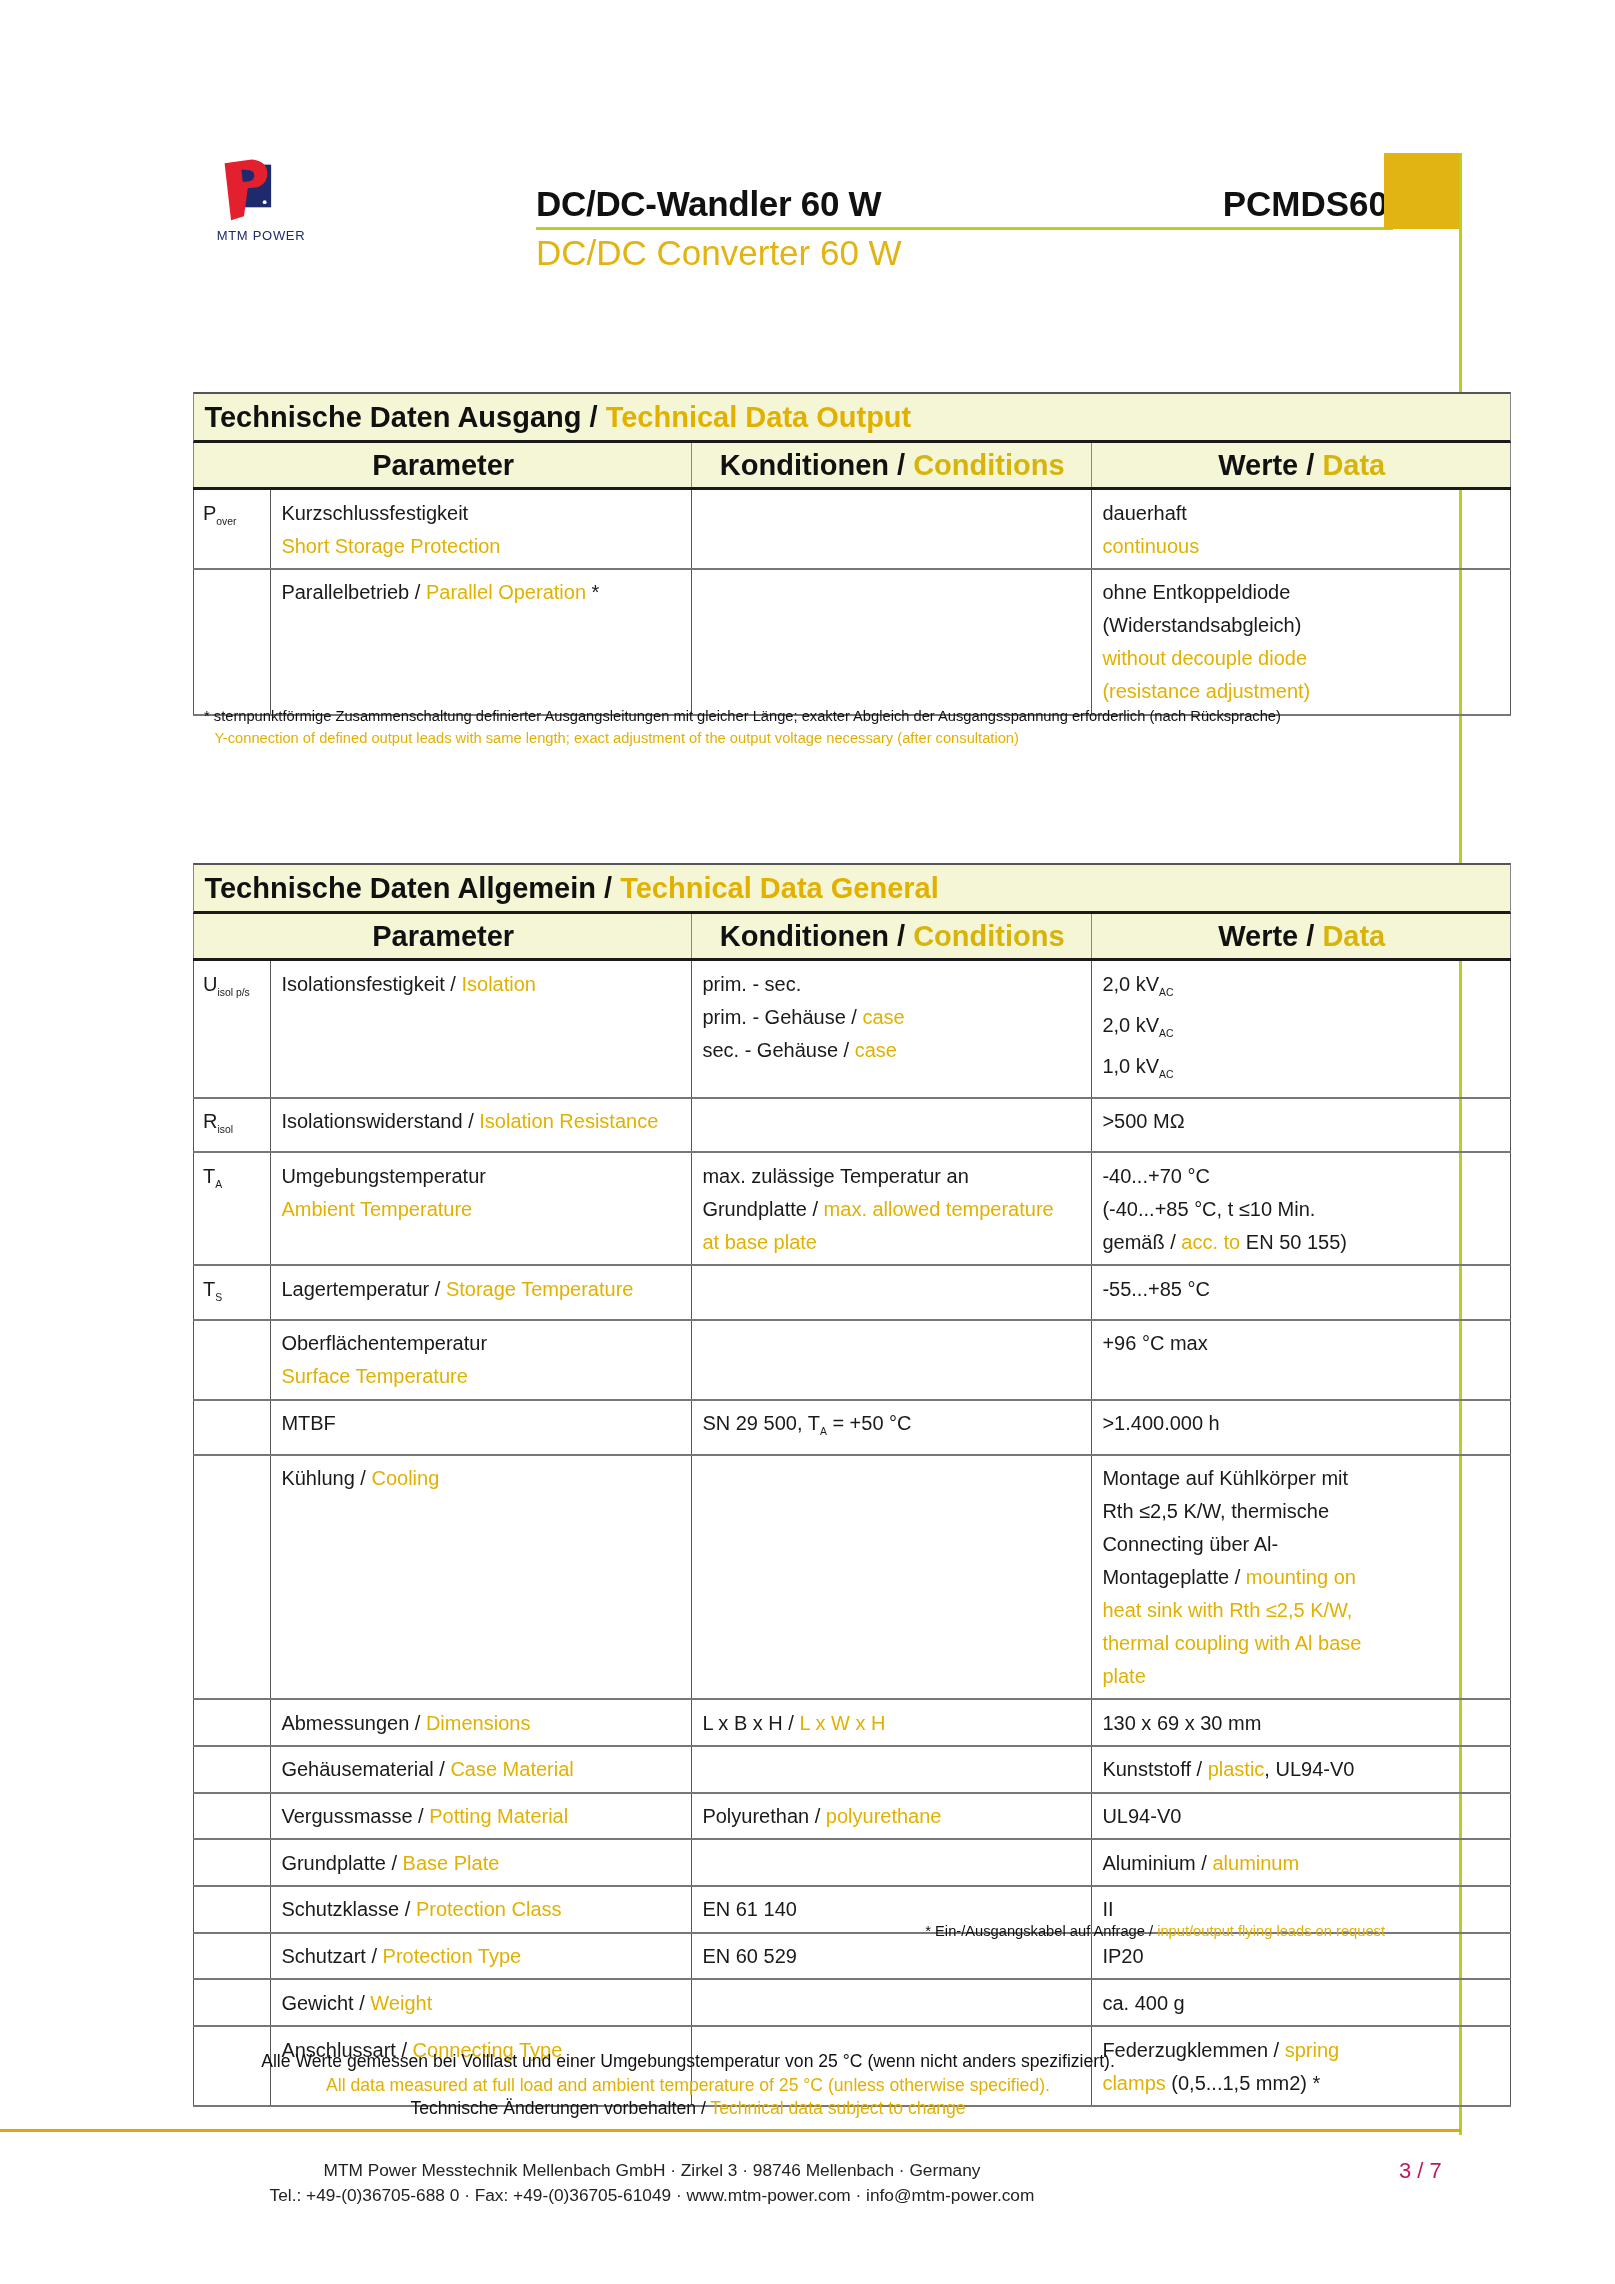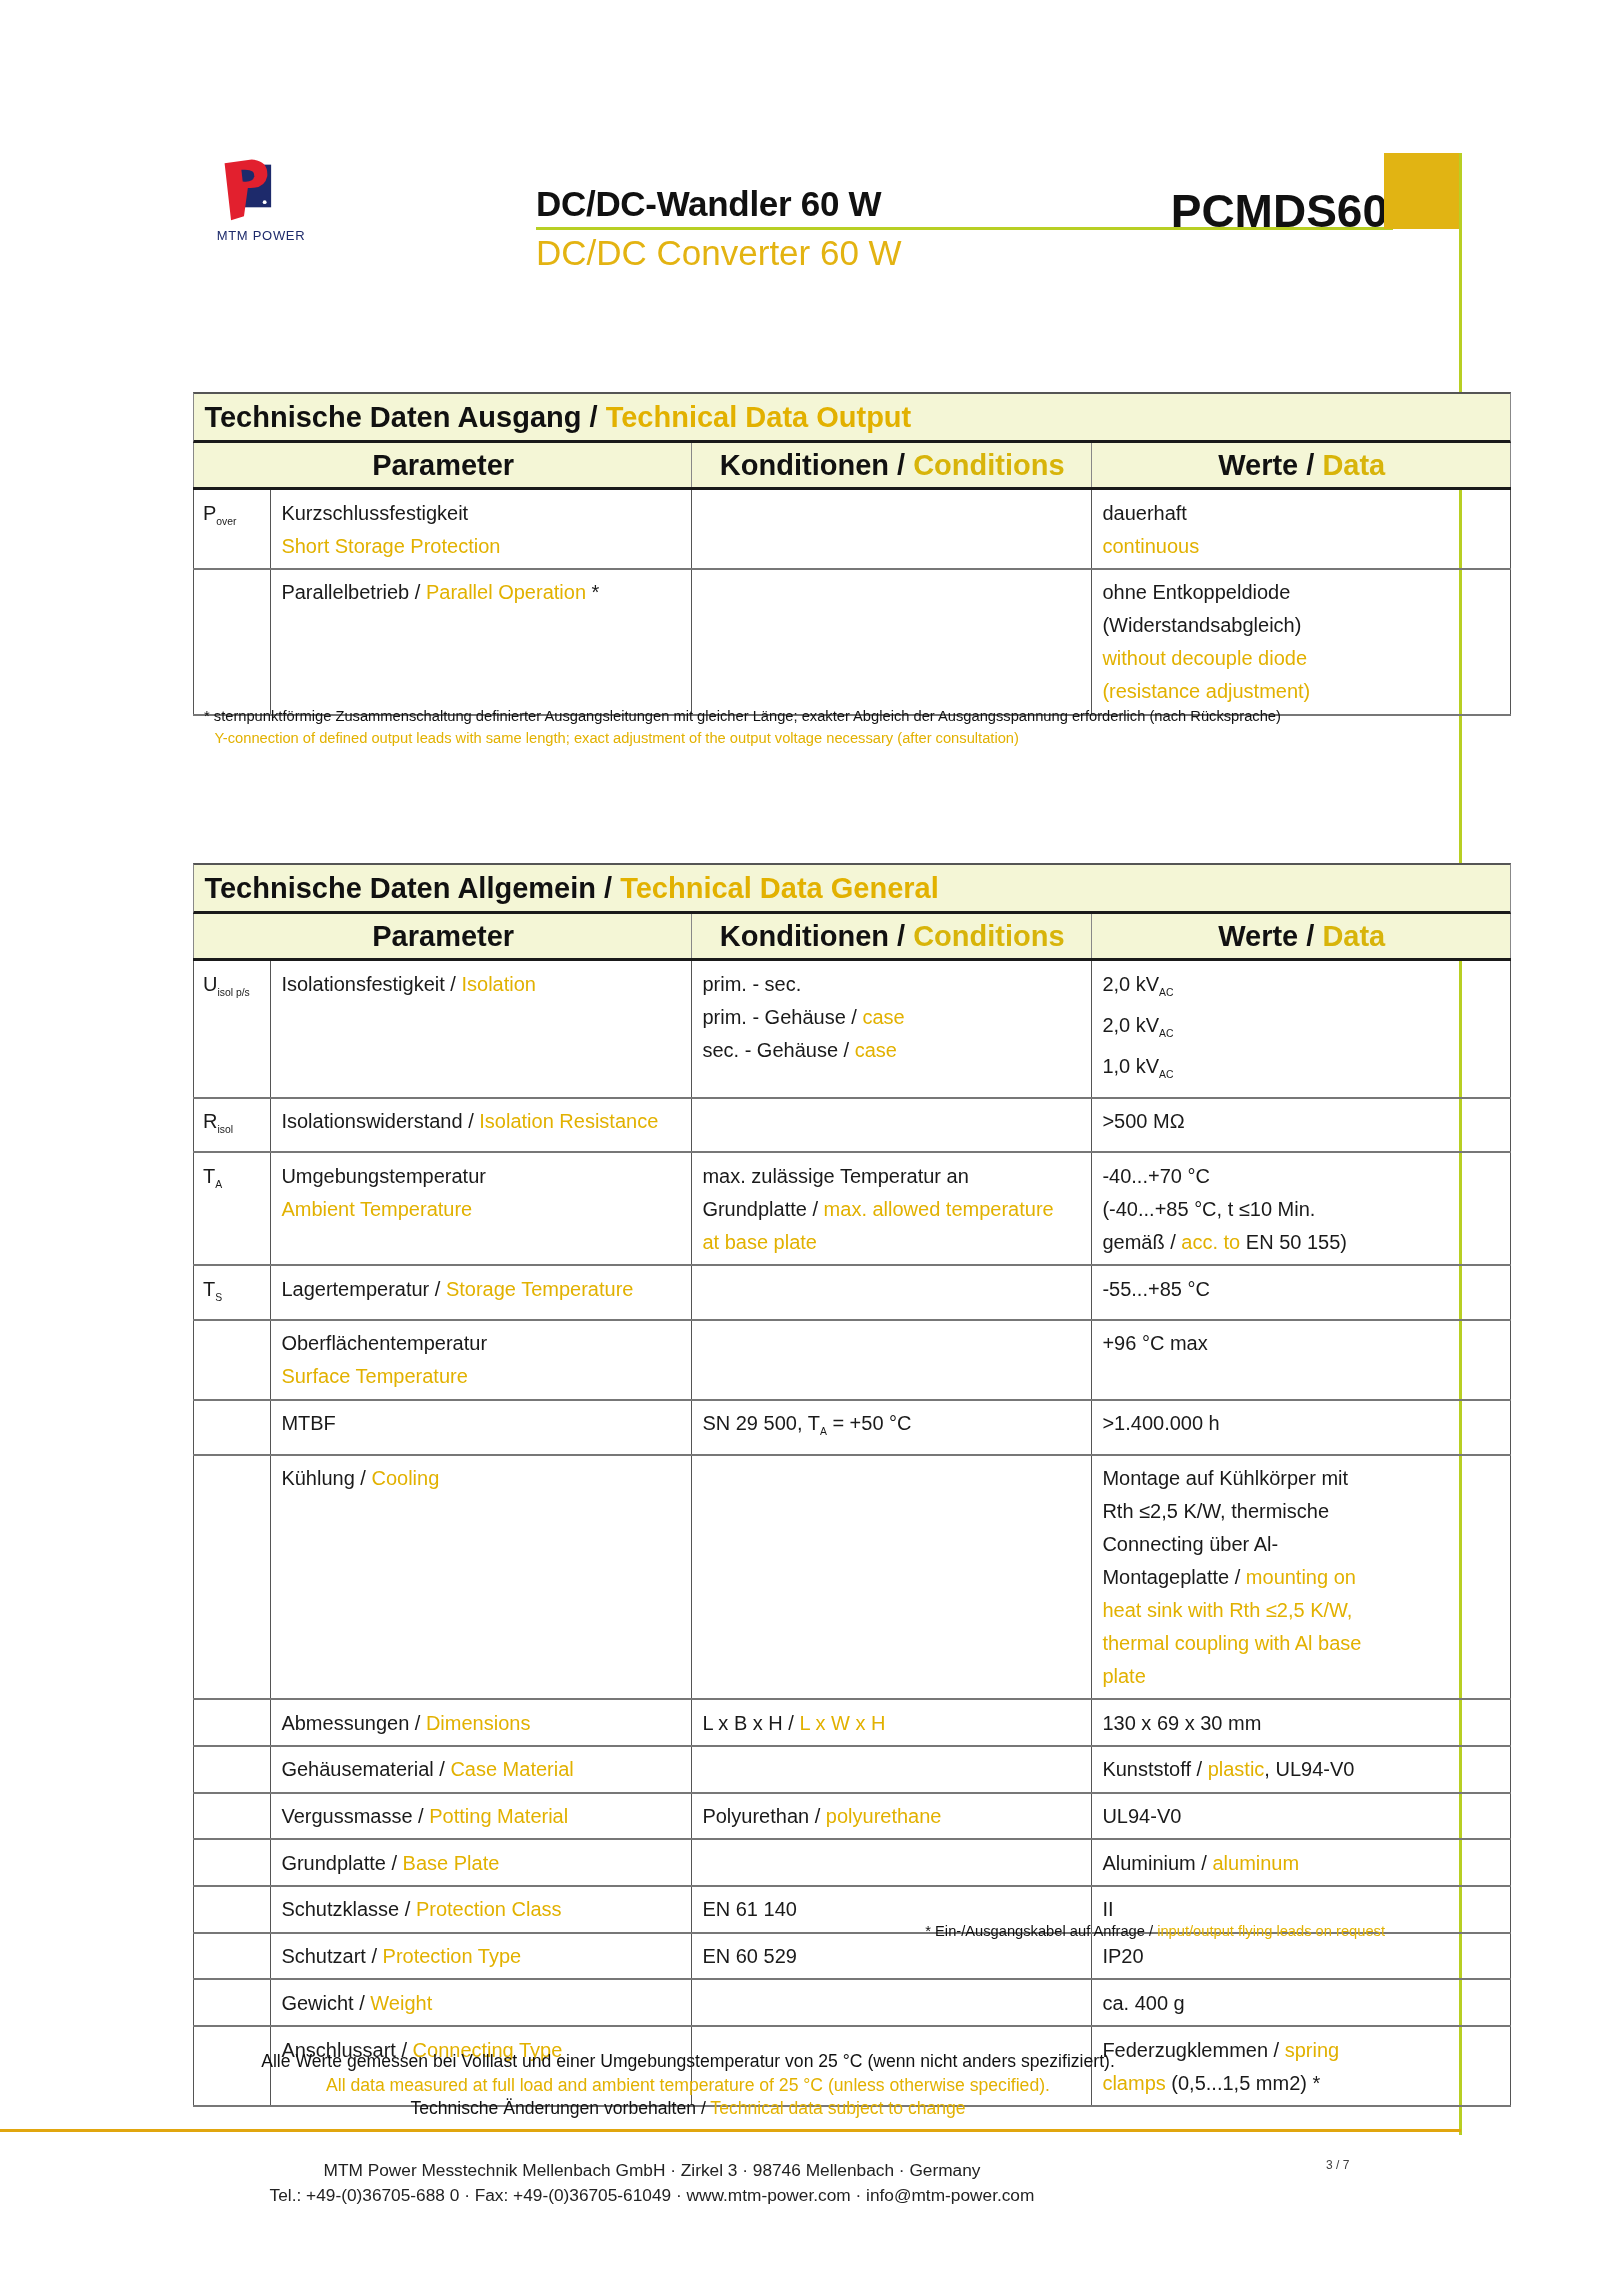--- a/index.html
+++ b/index.html
@@ -8,21 +8,21 @@
   .en { color: #e2b100; }
   .cond-en { color: #d8b40a; margin-top: 40px; }
 
   
   .logo { position: absolute; left: 196px; top: 150px; width: 130px; }
   .logo-mark { position: absolute; left: 26px; top: 7.8px; width: 53px; height: 65px; }
   .logo-text { position: absolute; left: 0; top: 78px; width: 130px; text-align: center;
                font-size: 13px; letter-spacing: 0.7px; color: #1d2a6b; }
   .title-de { position: absolute; left: 536px; top: 184px; font-size: 35px; font-weight: bold;
               color: #111; letter-spacing: -0.3px; }
-  .product-code { position: absolute; right: 228px; top: 184px; font-size: 46px; font-weight: bold; color: #111; }
+  .product-code { position: absolute; right: 228px; top: 184px; font-size: 35px; font-weight: bold; color: #111; }
   .title-rule { position: absolute; left: 536px; top: 227px; width: 857px; height: 3.3px; background: #b8cf23; }
   .title-en { position: absolute; left: 536px; top: 233px; font-size: 35px; font-weight: normal; color: #e3b312; }
   .corner-block { position: absolute; left: 1384px; top: 153px; width: 76px; height: 76px; background: #e1b413; }
   .frame-right { position: absolute; left: 1459px; top: 153px; width: 2.6px; height: 1982px; background: #b8cf23; }
   .frame-bottom { position: absolute; left: 0; top: 2129px; width: 1461px; height: 3.3px; background: #e1a60e; }
 
   
   .section { position: absolute; left: 193px; width: 1318px; }
   .sec-title { background: #f4f6d6; border-top: 2px solid #555; border-left: 1.3px solid #888; border-right: 1.3px solid #888;
                height: 46px; line-height: 47px; padding-left: 10.4px; font-size: 29px; font-weight: bold; color: #111;
@@ -44,21 +44,21 @@
 
   .note1 { position: absolute; left: 204px; top: 705px; font-size: 14.7px; line-height: 22px; color: #111; }
   .note1 .en { display: block; padding-left: 10.4px; }
   .note2 { position: absolute; right: 231px; top: 1923px; font-size: 14.7px; color: #111; }
 
   .footnote-block { position: absolute; left: 0; width: 1584px; top: 2050px; text-align: center; font-size: 17.6px; line-height: 23.5px; color: #111; }
   .footnote-block div { position: relative; left: -104px; }
 
   .company { position: absolute; left: 0; width: 1616px; top: 2158px; text-align: center; font-size: 17.3px; line-height: 25px; color: #222; }
   .company div { position: relative; left: -156px; }
-  .page-num { position: absolute; left: 1326px; top: 2158px; font-size: 12px; color: #404040; }
+  .page-num { position: absolute; left: 1399px; top: 2158px; font-size: 22px; color: #be185d; }
 </style>
 </head>
 <body>
 
 <div class="logo">
   <svg class="logo-mark" viewBox="0 0 82 100">
     <rect x="14" y="10" width="62" height="66" fill="#1d2a6b"></rect>
     <path d="M4 8 L46 2 Q72 4 70 28 Q66 48 40 46 L34 90 L14 96 Z" fill="#e2202e"></path>
     <path d="M30 18 Q52 16 50 28 Q48 38 32 36 Z" fill="#1d2a6b"></path>
     <circle cx="66" cy="68" r="3" fill="#ffffff"></circle>

